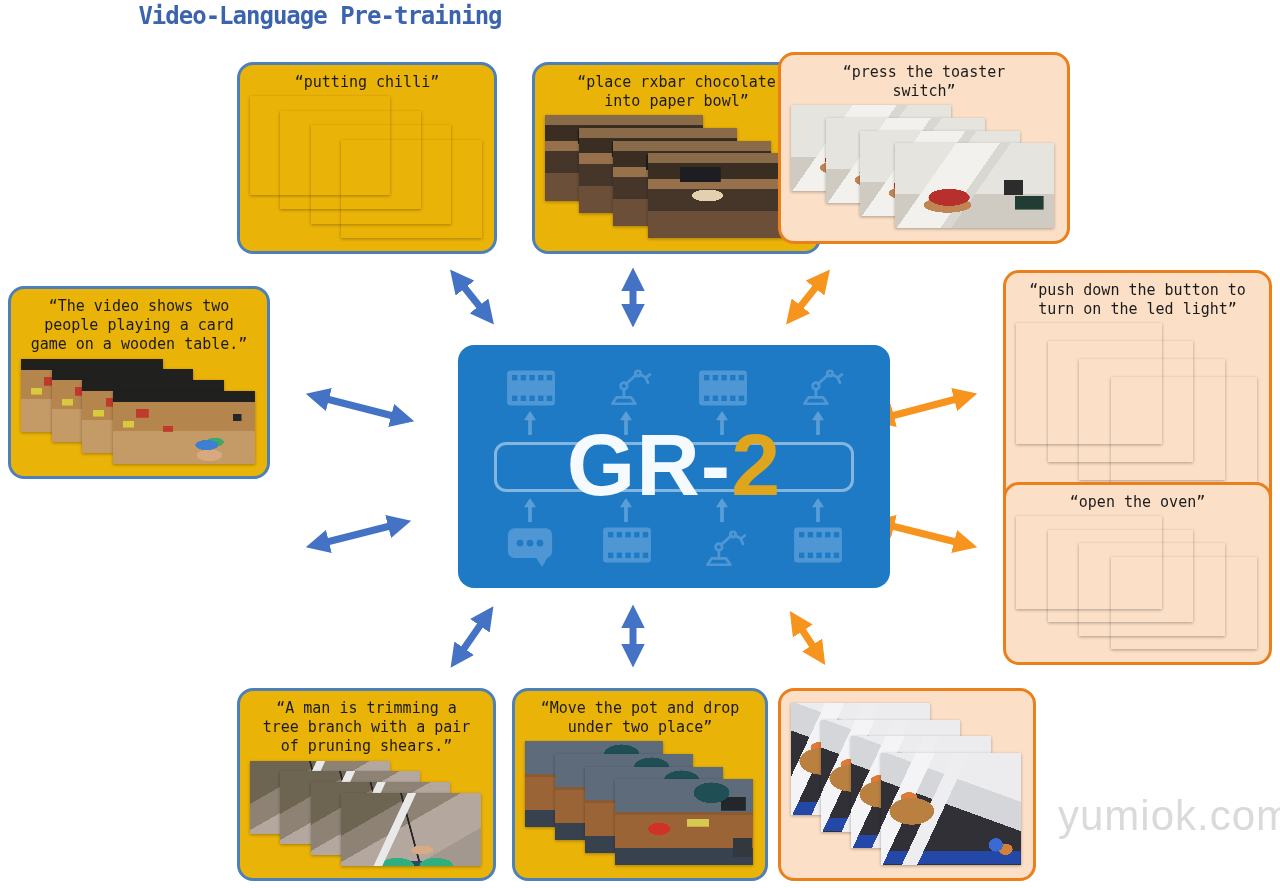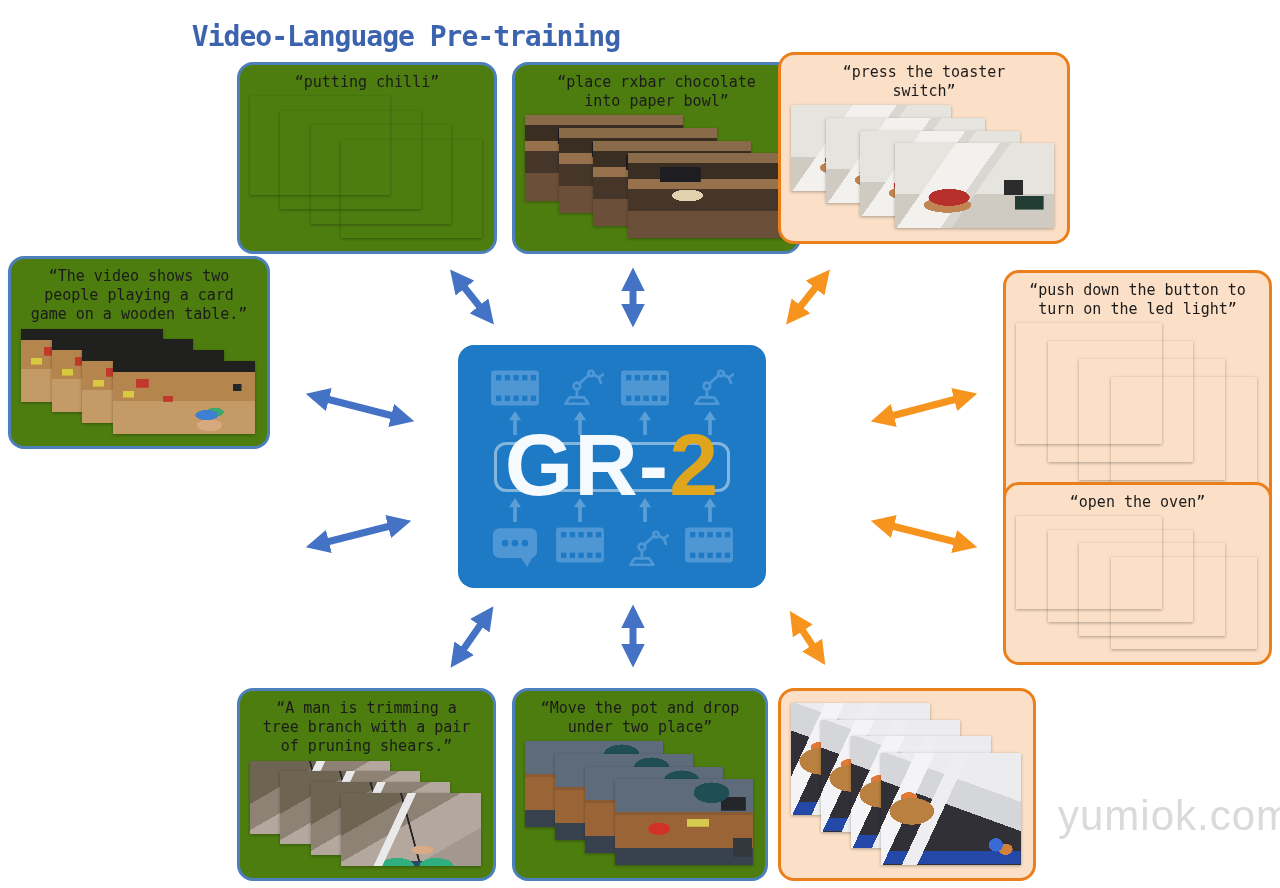--- a/index.html
+++ b/index.html
@@ -1,29 +1,29 @@
 <!DOCTYPE html>
 <html><head>
 <meta charset="utf-8">
 <style>
   * { margin:0; padding:0; box-sizing:border-box; }
   html,body { width:1280px; height:888px; background:#ffffff; overflow:hidden;
               font-family:"DejaVu Sans Mono", monospace; }
   #canvas { position:relative; width:1280px; height:888px; background:#fff; }
 
   
-  .title { position:absolute; top:20px; font-weight:bold; font-size:28px;
-           letter-spacing:-1px; text-align:right; white-space:nowrap; }
+  .title { position:absolute; top:2px; font-weight:bold; font-size:24px;
+           letter-spacing:-1px; text-align:center; white-space:nowrap; }
   #title-pre  { left:20px;  width:600px; color:#3c64ae; }
   #title-fine { left:648px; width:612px; color:#c9602e; }
 
   
   .card { position:absolute; border-radius:16px; border:3px solid;
           padding:8px 10px 10px; display:flex; flex-direction:column; }
-  .card.blue   { background:#4d7c0f; border-color:#4d80bb; }
+  .card.blue   { background:#eab308; border-color:#4d80bb; }
   .card.orange { background:#fbdfc7; border-color:#ea7f1b; }
   .caption { font-size:15px; line-height:1.28; color:#1b1b1b; text-align:center;
              white-space:pre-line; }
   .frames { position:relative; flex:1; margin-top:4px; }
   .frame  { position:absolute; width:60%; height:68%;
             box-shadow:0 1px 3px rgba(0,0,0,.3); }
   .frame.f1{ left:0;   top:0; }
   .frame.f2{ left:13%; top:10%; }
   .frame.f3{ left:26%; top:20%; }
   .frame.f4{ left:39%; top:30%; }
@@ -99,21 +99,21 @@
     radial-gradient(ellipse 16% 12% at 22% 52%, #b9803f 0 99%, transparent 100%) 0 0/100% 100% no-repeat,
     radial-gradient(ellipse 10% 7% at 22% 50%, #6b4a22 0 99%, transparent 100%) 0 0/100% 100% no-repeat,
     radial-gradient(ellipse 6% 5% at 20% 40%, #e07a38 0 99%, transparent 100%) 0 0/100% 100% no-repeat,
     linear-gradient(115deg, transparent 18%, #f4f4f6 18% 28%, transparent 28%, transparent 38%, #eeeef0 38% 46%, transparent 46%) 0 0/100% 100% no-repeat,
     radial-gradient(ellipse 5% 6% at 82% 82%, #3a6ad4 0 99%, transparent 100%) 0 0/100% 100% no-repeat,
     radial-gradient(ellipse 5% 5% at 89% 86%, #d4803a 0 99%, transparent 100%) 0 0/100% 100% no-repeat,
     linear-gradient(#2448a8,#2448a8) 50% 100%/100% 12% no-repeat,
     linear-gradient(200deg,#ececee 0 30%, #d5d6d9 30% 48%, #303036 48%) 0 0/100% 100% no-repeat; }
 
   
-  #center-box { position:absolute; left:458px; top:345px; width:308px; height:243px;
+  #center-box { position:absolute; left:458px; top:345px; width:432px; height:243px;
     background:#1e7ac5; border-radius:16px; display:flex; flex-direction:column;
     justify-content:space-between; padding:16px 24px; }
   .icon-row { display:flex; justify-content:space-around; align-items:flex-end; height:46px; }
   .uparrow-row { display:flex; justify-content:space-around; align-items:center; height:24px; }
   .ic { display:block; }
   #gr-pill { position:relative; height:50px; margin:2px 12px;
     border:3px solid rgba(255,255,255,.45); border-radius:12px;
     display:flex; align-items:center; justify-content:center; }
   #gr-label { position:absolute; left:0; right:0; top:50%; transform:translateY(-52%);
     text-align:center; font-family:"Liberation Sans", sans-serif; font-weight:bold;
@@ -159,21 +159,21 @@
   <div class="card blue" style="left:237px;top:62px;width:260px;height:192px">
     <div class="caption">“putting chilli”</div>
     <div class="frames">
       <div class="frame f1 scene-chilli"></div>
       <div class="frame f2 scene-chilli"></div>
       <div class="frame f3 scene-chilli"></div>
       <div class="frame f4 scene-chilli"></div>
     </div>
   </div>
 
-  <div class="card blue" style="left:512px;top:62px;width:289px;height:192px">
+  <div class="card blue" style="left:532px;top:62px;width:289px;height:192px">
     <div class="caption">“place rxbar chocolate
 into paper bowl”</div>
     <div class="frames">
       <div class="frame f1 scene-rxbar"></div>
       <div class="frame f2 scene-rxbar"></div>
       <div class="frame f3 scene-rxbar"></div>
       <div class="frame f4 scene-rxbar"></div>
     </div>
   </div>
 
@@ -181,21 +181,21 @@
     <div class="caption">“press the toaster
 switch”</div>
     <div class="frames">
       <div class="frame f1 scene-toaster"></div>
       <div class="frame f2 scene-toaster"></div>
       <div class="frame f3 scene-toaster"></div>
       <div class="frame f4 scene-toaster"></div>
     </div>
   </div>
 
-  <div class="card blue" style="left:8px;top:256px;width:262px;height:193px">
+  <div class="card blue" style="left:8px;top:286px;width:262px;height:193px">
     <div class="caption">“The video shows two
 people playing a card
 game on a wooden table.”</div>
     <div class="frames">
       <div class="frame f1 scene-cards"></div>
       <div class="frame f2 scene-cards"></div>
       <div class="frame f3 scene-cards"></div>
       <div class="frame f4 scene-cards"></div>
     </div>
   </div>

